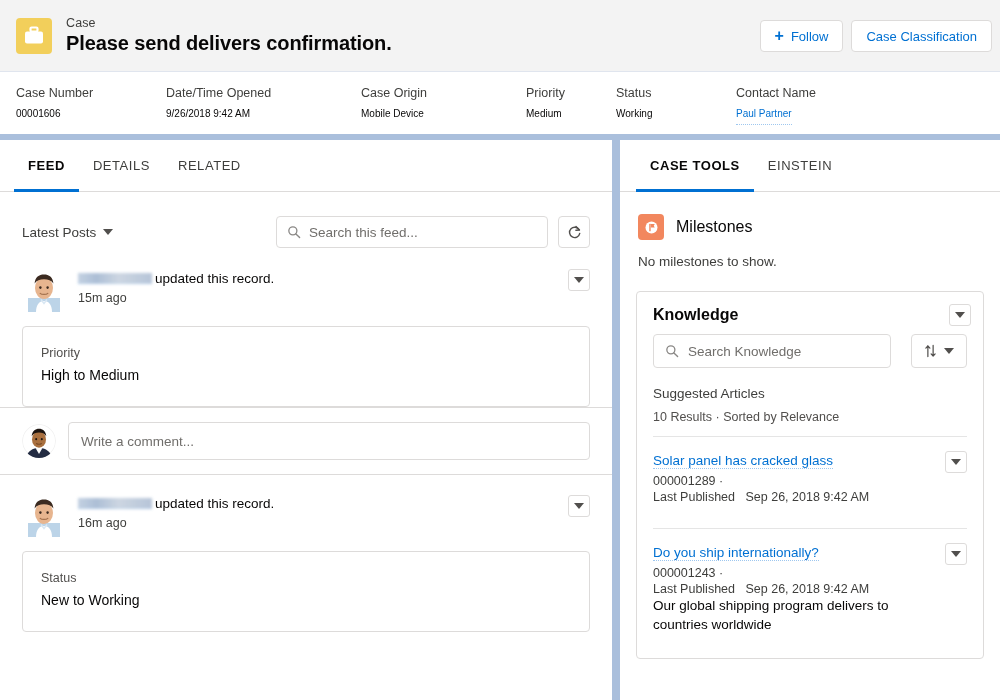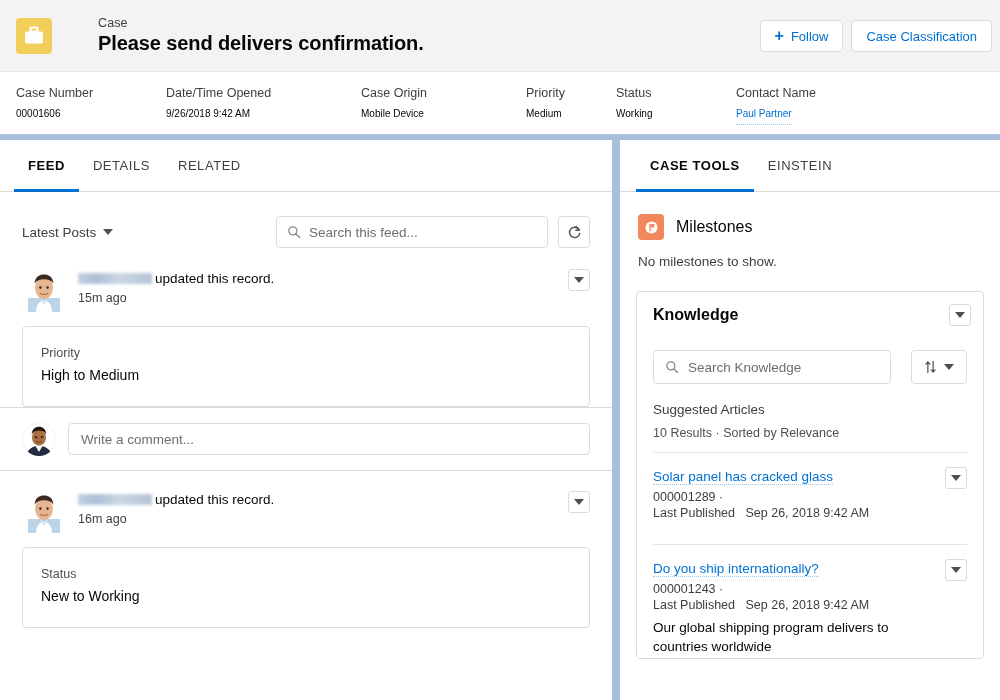--- a/index.html
+++ b/index.html
@@ -13,21 +13,21 @@
 
   
   .record-header {
     position: absolute; left: 0; top: 0; width: 1000px; height: 137px;
     background: #ffffff;
     border-bottom: 3px solid #aabfdc;
   }
   .rh-top {
     position: relative; height: 72px; background: #f3f3f3;
     border-bottom: 1px solid #e0e5ee;
-    display: flex; align-items: center; padding: 0 12px; gap: 32px;
+    display: flex; align-items: center; padding: 0 12px;
   }
   .case-icon {
     width: 36px; height: 36px; border-radius: 4px; background: #f2cf5b;
     display: flex; align-items: center; justify-content: center;
     flex: 0 0 auto; margin-left: 4px;
   }
   .case-icon svg { display: block; }
   .rh-titles { margin-left: 14px; line-height: 1.15; }
   .rh-eyebrow { font-size: 12.5px; color: #3e3e3c; letter-spacing: .1px; }
   .rh-title { font-size: 20px; font-weight: bold; color: #080707; letter-spacing: -.1px; margin-top: 2px; }
@@ -119,21 +119,21 @@
   .change-value { font-size: 14px; color: #080707; line-height: 21px; margin-top: 3px; }
   .post-actions { display: flex; gap: 32px; padding: 16px 0 14px 2px; }
   .paction { display: inline-flex; align-items: center; gap: 8px; font-size: 13.5px; color: #514f4d; cursor: pointer; }
   .comment-row {
     display: flex; align-items: center; gap: 12px;
     border-top: 1px solid #dddbda; border-bottom: 1px solid #dddbda;
     margin: 0 -22px; padding: 14px 22px; background: #fff;
   }
   .comment-input {
     flex: 1; height: 32px; border: 1px solid #dddbda; border-radius: 4px;
-    display: flex; align-items: center; padding: 12px 12px; font-size: 13.5px; color: #706e6b;
+    display: flex; align-items: center; padding: 18px 12px; font-size: 13.5px; color: #706e6b;
     cursor: text;
   }
 
   
   .rp-body { padding: 0 16px; }
   .milestones-head { display: flex; align-items: center; gap: 12px; padding: 22px 0 0 2px; }
   .ms-icon {
     width: 26px; height: 26px; border-radius: 4px; background: #f2875e;
     display: flex; align-items: center; justify-content: center; flex: 0 0 auto;
   }
@@ -143,38 +143,38 @@
   .knowledge-card {
     margin-top: 22px; border: 1px solid #dddbda; border-radius: 4px; background: #fff;
     padding: 14px 16px 0 16px; position: relative; height: 368px; overflow: hidden;
   }
   .k-title { font-size: 16px; font-weight: bold; color: #080707; }
   .k-dd {
     position: absolute; right: 12px; top: 12px; width: 22px; height: 22px;
     border: 1px solid #dddbda; border-radius: 3px; background: #fff;
     display: flex; align-items: center; justify-content: center; cursor: pointer;
   }
-  .k-searchrow { display: flex; gap: 20px; margin-top: 26px; }
+  .k-searchrow { display: flex; gap: 20px; margin-top: 10px; }
   .k-search {
     position: relative; flex: 1; height: 34px; border: 1px solid #dddbda; border-radius: 4px;
     display: flex; align-items: center; padding-left: 34px; font-size: 13.5px; color: #706e6b;
     background: #fff; cursor: text;
   }
   .k-sort {
     width: 56px; height: 34px; border: 1px solid #dddbda; border-radius: 4px; background: #fff;
     display: flex; align-items: center; justify-content: center; gap: 7px; cursor: pointer;
   }
   .k-sub { font-size: 13.5px; color: #3e3e3c; margin-top: 18px; }
   .k-count { font-size: 12.5px; color: #514f4d; margin-top: 9px; }
   .article { position: relative; padding: 14px 0 12px 0; border-top: 1px solid #e5e5e5; margin-top: 12px; }
   .article:first-of-type { border-top: 0; }
   .a-title { font-size: 13.5px; color: #0070d2; border-bottom: 1px dotted #9ec7ef; display: inline-block; cursor: pointer; }
   .a-num { font-size: 12.5px; color: #3e3e3c; margin-top: 5px; }
   .a-pub { font-size: 12.5px; color: #3e3e3c; margin-top: 2px; }
-  .a-snippet { font-size: 13.5px; color: #080707; margin-top: 6px; line-height: 19px; max-width: 255px; }
+  .a-snippet { font-size: 13.5px; color: #080707; line-height: 19px; max-width: 255px; }
   .a-dd {
     position: absolute; right: 0; top: 14px; width: 22px; height: 22px;
     border: 1px solid #dddbda; border-radius: 3px; background: #fff;
     display: flex; align-items: center; justify-content: center; cursor: pointer;
   }
 </style>
 </head>
 <body>
 
 <div class="app">

